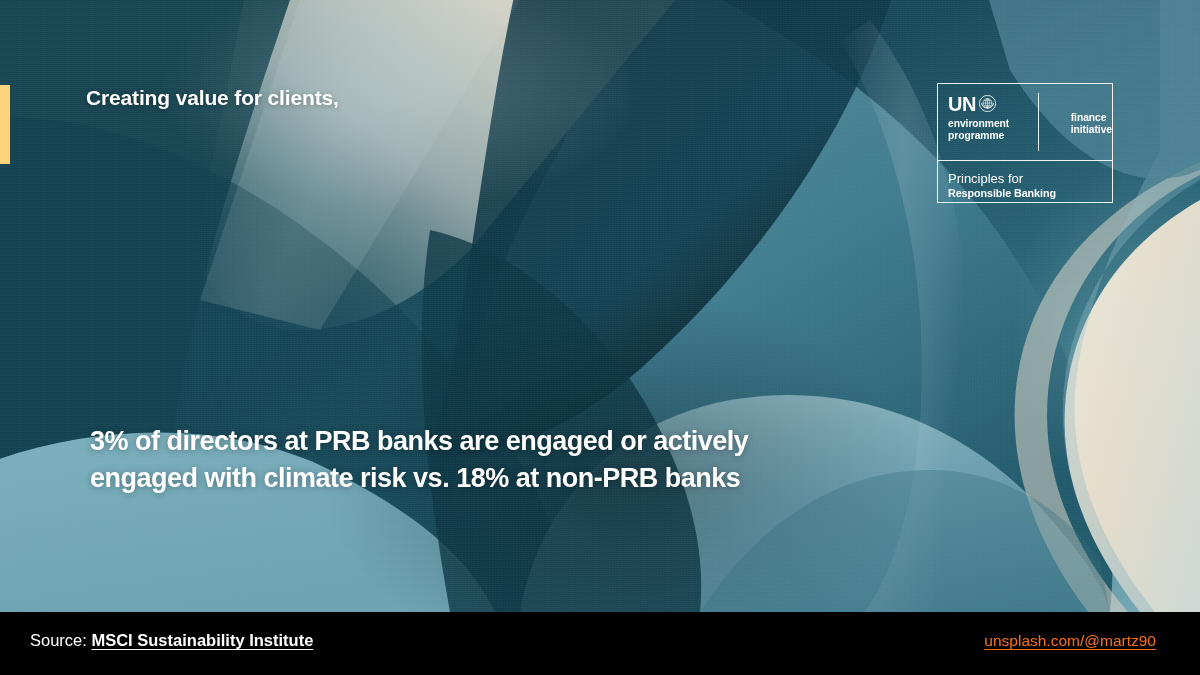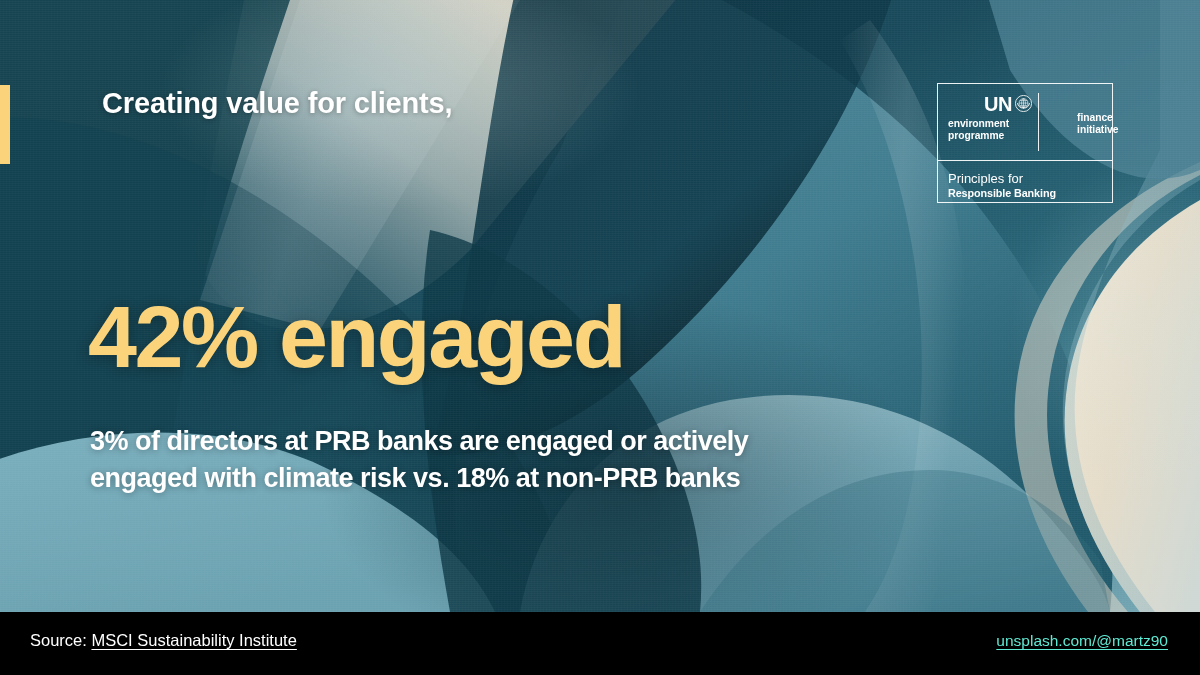--- a/index.html
+++ b/index.html
@@ -44,25 +44,25 @@
     left: 0;
     top: 85px;
     width: 10px;
     height: 79px;
     background: #FBD37B;
   }
 
   
   #headline {
     position: absolute;
-    left: 102px;
+    left: 86px;
     top: 85px;
     width: 600px;
     color: #ffffff;
-    font-size: 29px;
+    font-size: 21px;
     font-weight: bold;
     line-height: 1.28;
     letter-spacing: -0.15px;
     text-shadow: 0 1px 5px rgba(0,0,0,.30);
   }
   #headline .l { display: block; white-space: nowrap; }
 
   
   #stat {
     position: absolute;
@@ -120,21 +120,20 @@
     display: flex;
     align-items: center;
     gap: 3px;
     height: 21px;
   }
   #un-word {
     font-size: 20px;
     font-weight: bold;
     letter-spacing: -0.4px;
     line-height: 1;
-    margin-left: 36px;
   }
   #un-emblem { width: 17px; height: 17px; display: block; }
   #unep-words {
     margin-top: 4px;
     font-size: 10.3px;
     font-weight: bold;
     line-height: 1.16;
     letter-spacing: -0.05px;
   }
   #unep-words span { display: block; white-space: nowrap; }
@@ -185,26 +184,26 @@
   }
   #source {
     position: absolute;
     left: 30px;
     top: 19px;
     color: #ffffff;
     font-size: 16.5px;
     font-weight: normal;
     white-space: nowrap;
   }
-  #source-link { text-decoration: underline; text-underline-offset: 2.5px; }
+  #source-link { text-decoration: underline; text-underline-offset: 2.5px; font-weight: bold; }
   #credit {
     position: absolute;
-    right: 32px;
+    right: 44px;
     top: 20px;
-    color: #5eead4;
+    color: #f97316;
     font-size: 15.5px;
     font-weight: normal;
     text-decoration: underline;
     text-underline-offset: 2.5px;
     white-space: nowrap;
   }
 </style>
 </head>
 <body>
 
@@ -304,21 +303,20 @@
     </svg>
     <div class="grain"></div>
   </div>
 
   <div id="accent-bar"></div>
 
   <div id="headline">
     <span class="l">Creating value for clients,</span>
   </div>
 
-  <div id="stat">42% engaged</div>
 
   <div id="body-copy">
     <span class="l">3% of directors at PRB banks are engaged or actively</span>
     <span class="l">engaged with climate risk vs. 18% at non-PRB banks</span>
   </div>
 
   <div id="logo">
     <div id="logo-top">
       <div id="logo-left">
         <div id="un-row">

